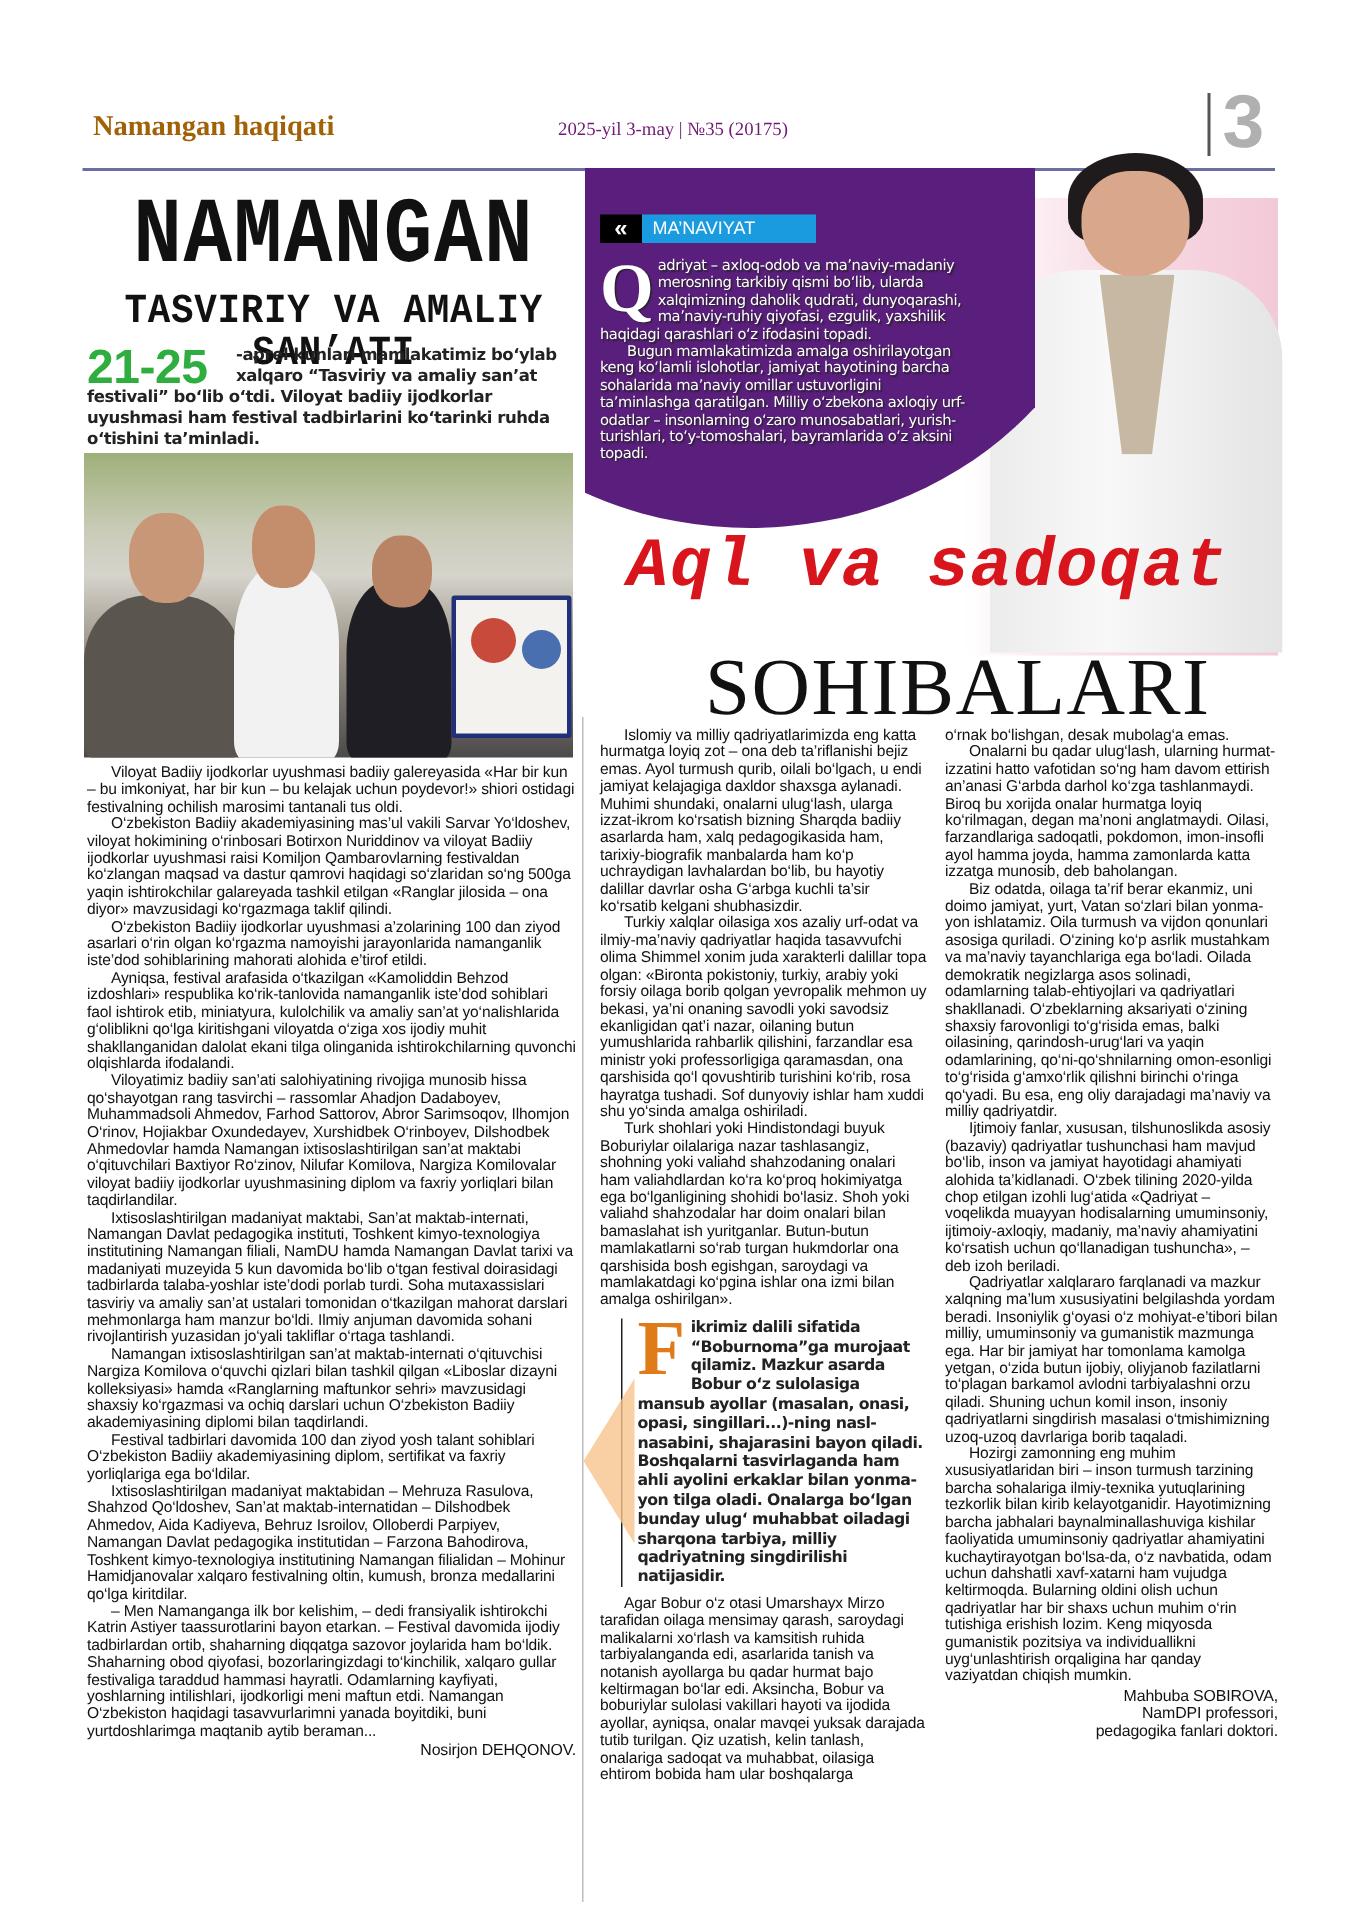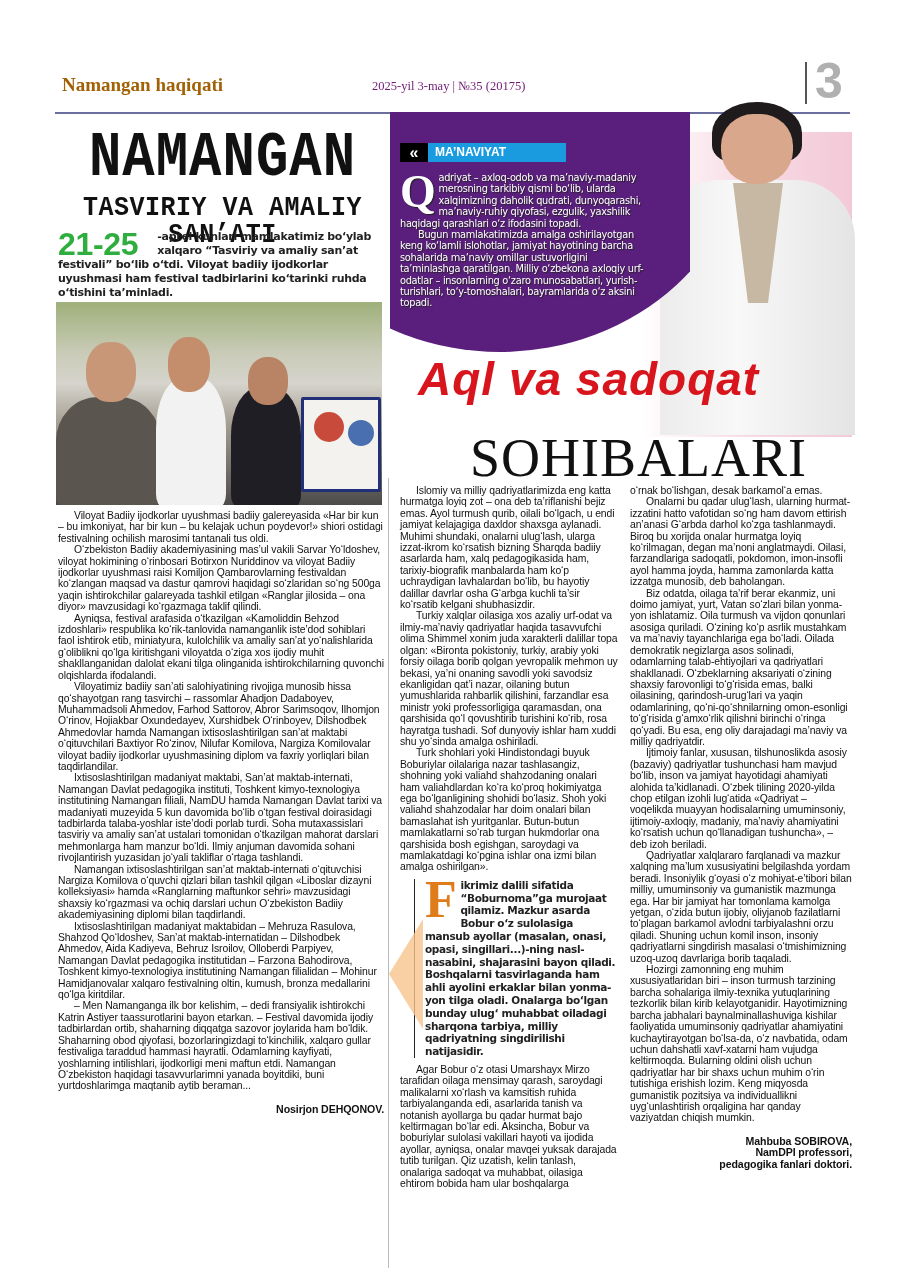--- a/index.html
+++ b/index.html
@@ -18,42 +18,42 @@
   .l-title .big { display: block; font-size: 54px; letter-spacing: 1px; transform: scaleY(1.15); transform-origin: top; }
   .l-title .sub { display: block; font-size: 25px; margin-top: 12px; letter-spacing: 0.5px; transform: scaleY(1.1); transform-origin: top; }
   .lead { position: absolute; left: 58px; top: 230px; width: 328px; font-family: "DejaVu Sans", sans-serif; font-size: 11px; line-height: 14px; font-weight: bold; letter-spacing: -0.3px; color: #222; }
   .lead .dates { float: left; font-size: 32px; line-height: 28px; color: #2fae3f; font-weight: bold; margin-right: 19px; font-family: "Liberation Sans", sans-serif; }
   .photo { position: absolute; left: 56px; top: 302px; width: 326px; height: 203px; overflow: hidden;
     background: linear-gradient(180deg, #9fb07a 0%, #c9cbb7 25%, #d6d4cc 40%, #a59e92 60%, #4c4a4a 100%); }
   .photo .p { position: absolute; border-radius: 40% 40% 10% 10%; }
   .body-text { font-size: 10.4px; line-height: 11.4px; color: #111; text-align: left; letter-spacing: -0.1px; }
   .body-text p { text-indent: 16px; }
   .l-body { position: absolute; left: 58px; top: 510px; width: 326px; }
-  .byline { text-align: right; font-weight: bold; font-size: 10.6px; margin-top: 12px; }
+  .byline { text-align: right; font-weight: normal; font-size: 10.6px; margin-top: 2px; }
 
   .col-rule { position: absolute; left: 388px; top: 478px; width: 1px; height: 790px; background: #bdbdbd; }
 
   
   .purple { position: absolute; left: 390px; top: 112px; width: 300px; height: 250px; overflow: hidden; }
   .purple-circle { position: absolute; left: -140px; top: -220px; width: 500px; height: 460px; border-radius: 50%; background: #5a1f7c; }
   .rubric { position: absolute; left: 400px; top: 143px; display: flex; height: 19px; }
   .rubric .chev { width: 28px; background: #000; color: #fff; font-weight: bold; font-size: 16px; text-align: center; line-height: 19px; }
-  .rubric .label { width: 138px; background: #1a9be0; color: #fff; font-size: 12px; line-height: 19px; padding-left: 7px; font-family: "Liberation Sans", sans-serif; font-weight: bold; }
+  .rubric .label { width: 116px; background: #1a9be0; color: #fff; font-size: 12px; line-height: 19px; padding-left: 7px; font-family: "Liberation Sans", sans-serif; }
   .intro { position: absolute; left: 400px; top: 172px; width: 250px; color: #fff; font-family: "DejaVu Sans", sans-serif; font-size: 9.8px; line-height: 11.4px; letter-spacing: -0.3px; text-shadow: 1px 1px 1px #222; }
   .intro .dropq { float: left; font-family: "Liberation Serif", serif; font-size: 46px; line-height: 40px; margin-right: 3px; font-weight: bold; }
   .intro p.ind { text-indent: 18px; }
 
   .portrait-bg { position: absolute; left: 642px; top: 132px; width: 210px; height: 305px; background: linear-gradient(90deg, #ffffff 0%, #f7dbe4 50%, #f3c9d8 100%); }
   .portrait { position: absolute; left: 640px; top: 100px; width: 215px; height: 335px; overflow: hidden; }
   .portrait .hair { position: absolute; left: 72px; top: 2px; width: 90px; height: 62px; background: #1f1a1c; border-radius: 50% 50% 30% 30%; }
   .portrait .face { position: absolute; left: 81px; top: 14px; width: 72px; height: 70px; background: #d9a78c; border-radius: 45% 45% 48% 48%; }
   .portrait .jacket { position: absolute; left: 20px; top: 80px; width: 195px; height: 260px; background: linear-gradient(90deg, #ececec, #f8f8f8 40%, #e4e4e4); border-radius: 60px 60px 0 0; }
   .portrait .blouse { position: absolute; left: 93px; top: 83px; width: 50px; height: 120px; background: #c6b8a2; clip-path: polygon(0 0, 100% 0, 70% 100%, 30% 100%); }
 
-  .script-title { position: absolute; left: 418px; top: 352px; font-family: Liberation Sans, sans-serif; font-style: italic; font-weight: bold; font-size: 46px; color: #d8151c; letter-spacing: 1px; white-space: nowrap; }
+  .script-title { position: absolute; left: 418px; top: 352px; font-family: Liberation Mono, monospace; font-style: italic; font-weight: bold; font-size: 46px; color: #d8151c; letter-spacing: 1px; white-space: nowrap; }
   .big-title { position: absolute; left: 470px; top: 431px; font-family: "Liberation Serif", serif; font-size: 54px; color: #111; letter-spacing: 1px; line-height: 1; white-space: nowrap; }
 
   .m-body { position: absolute; left: 400px; top: 485px; width: 218px; }
   .r-body { position: absolute; left: 630px; top: 485px; width: 222px; }
 
   .quote { position: relative; margin: 6px 0 6px 14px; padding-left: 10px; border-left: 1px solid #222; font-family: "DejaVu Sans", sans-serif; font-size: 10.5px; line-height: 12.8px; font-weight: bold; letter-spacing: -0.35px; color: #222; }
   .quote .dropf { float: left; font-family: "Liberation Serif", serif; font-size: 52px; line-height: 42px; color: #e07b1a; margin-right: 4px; font-weight: bold; }
   .quote-chev { position: absolute; left: -26px; top: 40px; width: 0; height: 0; border-top: 55px solid transparent; border-bottom: 55px solid transparent; border-right: 34px solid #f7c38d; opacity: 0.8; }
 </style>
 </head>
@@ -81,24 +81,26 @@
   <div class="p" style="left:175px;top:85px;width:70px;height:120px;background:#1e1e24;"></div>
   <div class="p" style="left:192px;top:55px;width:40px;height:48px;background:#b88465;border-radius:45%;"></div>
   <div class="p" style="left:245px;top:95px;width:80px;height:95px;background:#f4f2ee;border:3px solid #22307a;border-radius:2px;"></div>
   <div class="p" style="left:258px;top:110px;width:30px;height:30px;background:#c84a3a;border-radius:50%;"></div>
   <div class="p" style="left:292px;top:118px;width:26px;height:26px;background:#4a6fb0;border-radius:50%;"></div>
 </div>
 
 <div class="l-body body-text">
   <p>Viloyat Badiiy ijodkorlar uyushmasi badiiy galereyasida «Har bir kun – bu imkoniyat, har bir kun – bu kelajak uchun poydevor!» shiori ostidagi festivalning ochilish marosimi tantanali tus oldi.</p>
   <p>O‘zbekiston Badiiy akademiyasining mas’ul vakili Sarvar Yo‘ldoshev, viloyat hokimining o‘rinbosari Botirxon Nuriddinov va viloyat Badiiy ijodkorlar uyushmasi raisi Komiljon Qambarovlarning festivaldan ko‘zlangan maqsad va dastur qamrovi haqidagi so‘zlaridan so‘ng 500ga yaqin ishtirokchilar galareyada tashkil etilgan «Ranglar jilosida – ona diyor» mavzusidagi ko‘rgazmaga taklif qilindi.</p>
+  <p>O‘zbekiston Badiiy ijodkorlar uyushmasi a’zolarining 100 dan ziyod asarlari o‘rin olgan ko‘rgazma namoyishi jarayonlarida namanganlik iste’dod sohiblarining mahorati alohida e’tirof etildi.</p>
   <p>Ayniqsa, festival arafasida o‘tkazilgan «Kamoliddin Behzod izdoshlari» respublika ko‘rik-tanlovida namanganlik iste’dod sohiblari faol ishtirok etib, miniatyura, kulolchilik va amaliy san’at yo‘nalishlarida g‘oliblikni qo‘lga kiritishgani viloyatda o‘ziga xos ijodiy muhit shakllanganidan dalolat ekani tilga olinganida ishtirokchilarning quvonchi olqishlarda ifodalandi.</p>
   <p>Viloyatimiz badiiy san’ati salohiyatining rivojiga munosib hissa qo‘shayotgan rang tasvirchi – rassomlar Ahadjon Dadaboyev, Muhammadsoli Ahmedov, Farhod Sattorov, Abror Sarimsoqov, Ilhomjon O‘rinov, Hojiakbar Oxundedayev, Xurshidbek O‘rinboyev, Dilshodbek Ahmedovlar hamda Namangan ixtisoslashtirilgan san’at maktabi o‘qituvchilari Baxtiyor Ro‘zinov, Nilufar Komilova, Nargiza Komilovalar viloyat badiiy ijodkorlar uyushmasining diplom va faxriy yorliqlari bilan taqdirlandilar.</p>
   <p>Ixtisoslashtirilgan madaniyat maktabi, San’at maktab-internati, Namangan Davlat pedagogika instituti, Toshkent kimyo-texnologiya institutining Namangan filiali, NamDU hamda Namangan Davlat tarixi va madaniyati muzeyida 5 kun davomida bo‘lib o‘tgan festival doirasidagi tadbirlarda talaba-yoshlar iste’dodi porlab turdi. Soha mutaxassislari tasviriy va amaliy san’at ustalari tomonidan o‘tkazilgan mahorat darslari mehmonlarga ham manzur bo‘ldi. Ilmiy anjuman davomida sohani rivojlantirish yuzasidan jo‘yali takliflar o‘rtaga tashlandi.</p>
   <p>Namangan ixtisoslashtirilgan san’at maktab-internati o‘qituvchisi Nargiza Komilova o‘quvchi qizlari bilan tashkil qilgan «Liboslar dizayni kolleksiyasi» hamda «Ranglarning maftunkor sehri» mavzusidagi shaxsiy ko‘rgazmasi va ochiq darslari uchun O‘zbekiston Badiiy akademiyasining diplomi bilan taqdirlandi.</p>
+  <p>Festival tadbirlari davomida 100 dan ziyod yosh talant sohiblari O‘zbekiston Badiiy akademiyasining diplom, sertifikat va faxriy yorliqlariga ega bo‘ldilar.</p>
   <p>Ixtisoslashtirilgan madaniyat maktabidan – Mehruza Rasulova, Shahzod Qo‘ldoshev, San’at maktab-internatidan – Dilshodbek Ahmedov, Aida Kadiyeva, Behruz Isroilov, Olloberdi Parpiyev, Namangan Davlat pedagogika institutidan – Farzona Bahodirova, Toshkent kimyo-texnologiya institutining Namangan filialidan – Mohinur Hamidjanovalar xalqaro festivalning oltin, kumush, bronza medallarini qo‘lga kiritdilar.</p>
   <p>– Men Namanganga ilk bor kelishim, – dedi fransiyalik ishtirokchi Katrin Astiyer taassurotlarini bayon etarkan. – Festival davomida ijodiy tadbirlardan ortib, shaharning diqqatga sazovor joylarida ham bo‘ldik. Shaharning obod qiyofasi, bozorlaringizdagi to‘kinchilik, xalqaro gullar festivaliga taraddud hammasi hayratli. Odamlarning kayfiyati, yoshlarning intilishlari, ijodkorligi meni maftun etdi. Namangan O‘zbekiston haqidagi tasavvurlarimni yanada boyitdiki, buni yurtdoshlarimga maqtanib aytib beraman...</p>
   <div class="byline">Nosirjon DEHQONOV.</div>
 </div>
 
 <div class="col-rule"></div>
 
 <div class="portrait-bg"></div>
 <div class="portrait">
   <div class="jacket"></div>
@@ -129,21 +131,21 @@
   <p>Turk shohlari yoki Hindistondagi buyuk Boburiylar oilalariga nazar tashlasangiz, shohning yoki valiahd shahzodaning onalari ham valiahdlardan ko‘ra ko‘proq hokimiyatga ega bo‘lganligining shohidi bo‘lasiz. Shoh yoki valiahd shahzodalar har doim onalari bilan bamaslahat ish yuritganlar. Butun-butun mamlakatlarni so‘rab turgan hukmdorlar ona qarshisida bosh egishgan, saroydagi va mamlakatdagi ko‘pgina ishlar ona izmi bilan amalga oshirilgan».</p>
   <div class="quote">
     <div class="quote-chev"></div>
     <span class="dropf">F</span>
     <span>ikrimiz dalili sifatida “Boburnoma”ga murojaat qilamiz. Mazkur asarda Bobur o‘z sulolasiga mansub ayollar (masalan, onasi, opasi, singillari...)-ning nasl-nasabini, shajarasini bayon qiladi. Boshqalarni tasvirlaganda ham ahli ayolini erkaklar bilan yonma-yon tilga oladi. Onalarga bo‘lgan bunday ulug‘ muhabbat oiladagi sharqona tarbiya, milliy qadriyatning singdirilishi natijasidir.</span>
   </div>
   <p>Agar Bobur o‘z otasi Umarshayx Mirzo tarafidan oilaga mensimay qarash, saroydagi malikalarni xo‘rlash va kamsitish ruhida tarbiyalanganda edi, asarlarida tanish va notanish ayollarga bu qadar hurmat bajo keltirmagan bo‘lar edi. Aksincha, Bobur va boburiylar sulolasi vakillari hayoti va ijodida ayollar, ayniqsa, onalar mavqei yuksak darajada tutib turilgan. Qiz uzatish, kelin tanlash, onalariga sadoqat va muhabbat, oilasiga ehtirom bobida ham ular boshqalarga</p>
 </div>
 
 <div class="r-body body-text">
-  <div>o‘rnak bo‘lishgan, desak barkamol‘a emas.</div>
+  <div>o‘rnak bo‘lishgan, desak mubolag‘a emas.</div>
   <p>Onalarni bu qadar ulug‘lash, ularning hurmat-izzatini hatto vafotidan so‘ng ham davom ettirish an’anasi G‘arbda darhol ko‘zga tashlanmaydi. Biroq bu xorijda onalar hurmatga loyiq ko‘rilmagan, degan ma’noni anglatmaydi. Oilasi, farzandlariga sadoqatli, pokdomon, imon-insofli ayol hamma joyda, hamma zamonlarda katta izzatga munosib, deb baholangan.</p>
   <p>Biz odatda, oilaga ta’rif berar ekanmiz, uni doimo jamiyat, yurt, Vatan so‘zlari bilan yonma-yon ishlatamiz. Oila turmush va vijdon qonunlari asosiga quriladi. O‘zining ko‘p asrlik mustahkam va ma’naviy tayanchlariga ega bo‘ladi. Oilada demokratik negizlarga asos solinadi, odamlarning talab-ehtiyojlari va qadriyatlari shakllanadi. O‘zbeklarning aksariyati o‘zining shaxsiy farovonligi to‘g‘risida emas, balki oilasining, qarindosh-urug‘lari va yaqin odamlarining, qo‘ni-qo‘shnilarning omon-esonligi to‘g‘risida g‘amxo‘rlik qilishni birinchi o‘ringa qo‘yadi. Bu esa, eng oliy darajadagi ma’naviy va milliy qadriyatdir.</p>
   <p>Ijtimoiy fanlar, xususan, tilshunoslikda asosiy (bazaviy) qadriyatlar tushunchasi ham mavjud bo‘lib, inson va jamiyat hayotidagi ahamiyati alohida ta’kidlanadi. O‘zbek tilining 2020-yilda chop etilgan izohli lug‘atida «Qadriyat – voqelikda muayyan hodisalarning umuminsoniy, ijtimoiy-axloqiy, madaniy, ma’naviy ahamiyatini ko‘rsatish uchun qo‘llanadigan tushuncha», – deb izoh beriladi.</p>
   <p>Qadriyatlar xalqlararo farqlanadi va mazkur xalqning ma’lum xususiyatini belgilashda yordam beradi. Insoniylik g‘oyasi o‘z mohiyat-e’tibori bilan milliy, umuminsoniy va gumanistik mazmunga ega. Har bir jamiyat har tomonlama kamolga yetgan, o‘zida butun ijobiy, oliyjanob fazilatlarni to‘plagan barkamol avlodni tarbiyalashni orzu qiladi. Shuning uchun komil inson, insoniy qadriyatlarni singdirish masalasi o‘tmishimizning uzoq-uzoq davrlariga borib taqaladi.</p>
   <p>Hozirgi zamonning eng muhim xususiyatlaridan biri – inson turmush tarzining barcha sohalariga ilmiy-texnika yutuqlarining tezkorlik bilan kirib kelayotganidir. Hayotimizning barcha jabhalari baynalminallashuviga kishilar faoliyatida umuminsoniy qadriyatlar ahamiyatini kuchaytirayotgan bo‘lsa-da, o‘z navbatida, odam uchun dahshatli xavf-xatarni ham vujudga keltirmoqda. Bularning oldini olish uchun qadriyatlar har bir shaxs uchun muhim o‘rin tutishiga erishish lozim. Keng miqyosda gumanistik pozitsiya va individuallikni uyg‘unlashtirish orqaligina har qanday vaziyatdan chiqish mumkin.</p>
   <div class="byline">
     <div>Mahbuba SOBIROVA,</div>
     <div>NamDPI professori,</div>
     <div>pedagogika fanlari doktori.</div>
   </div>

